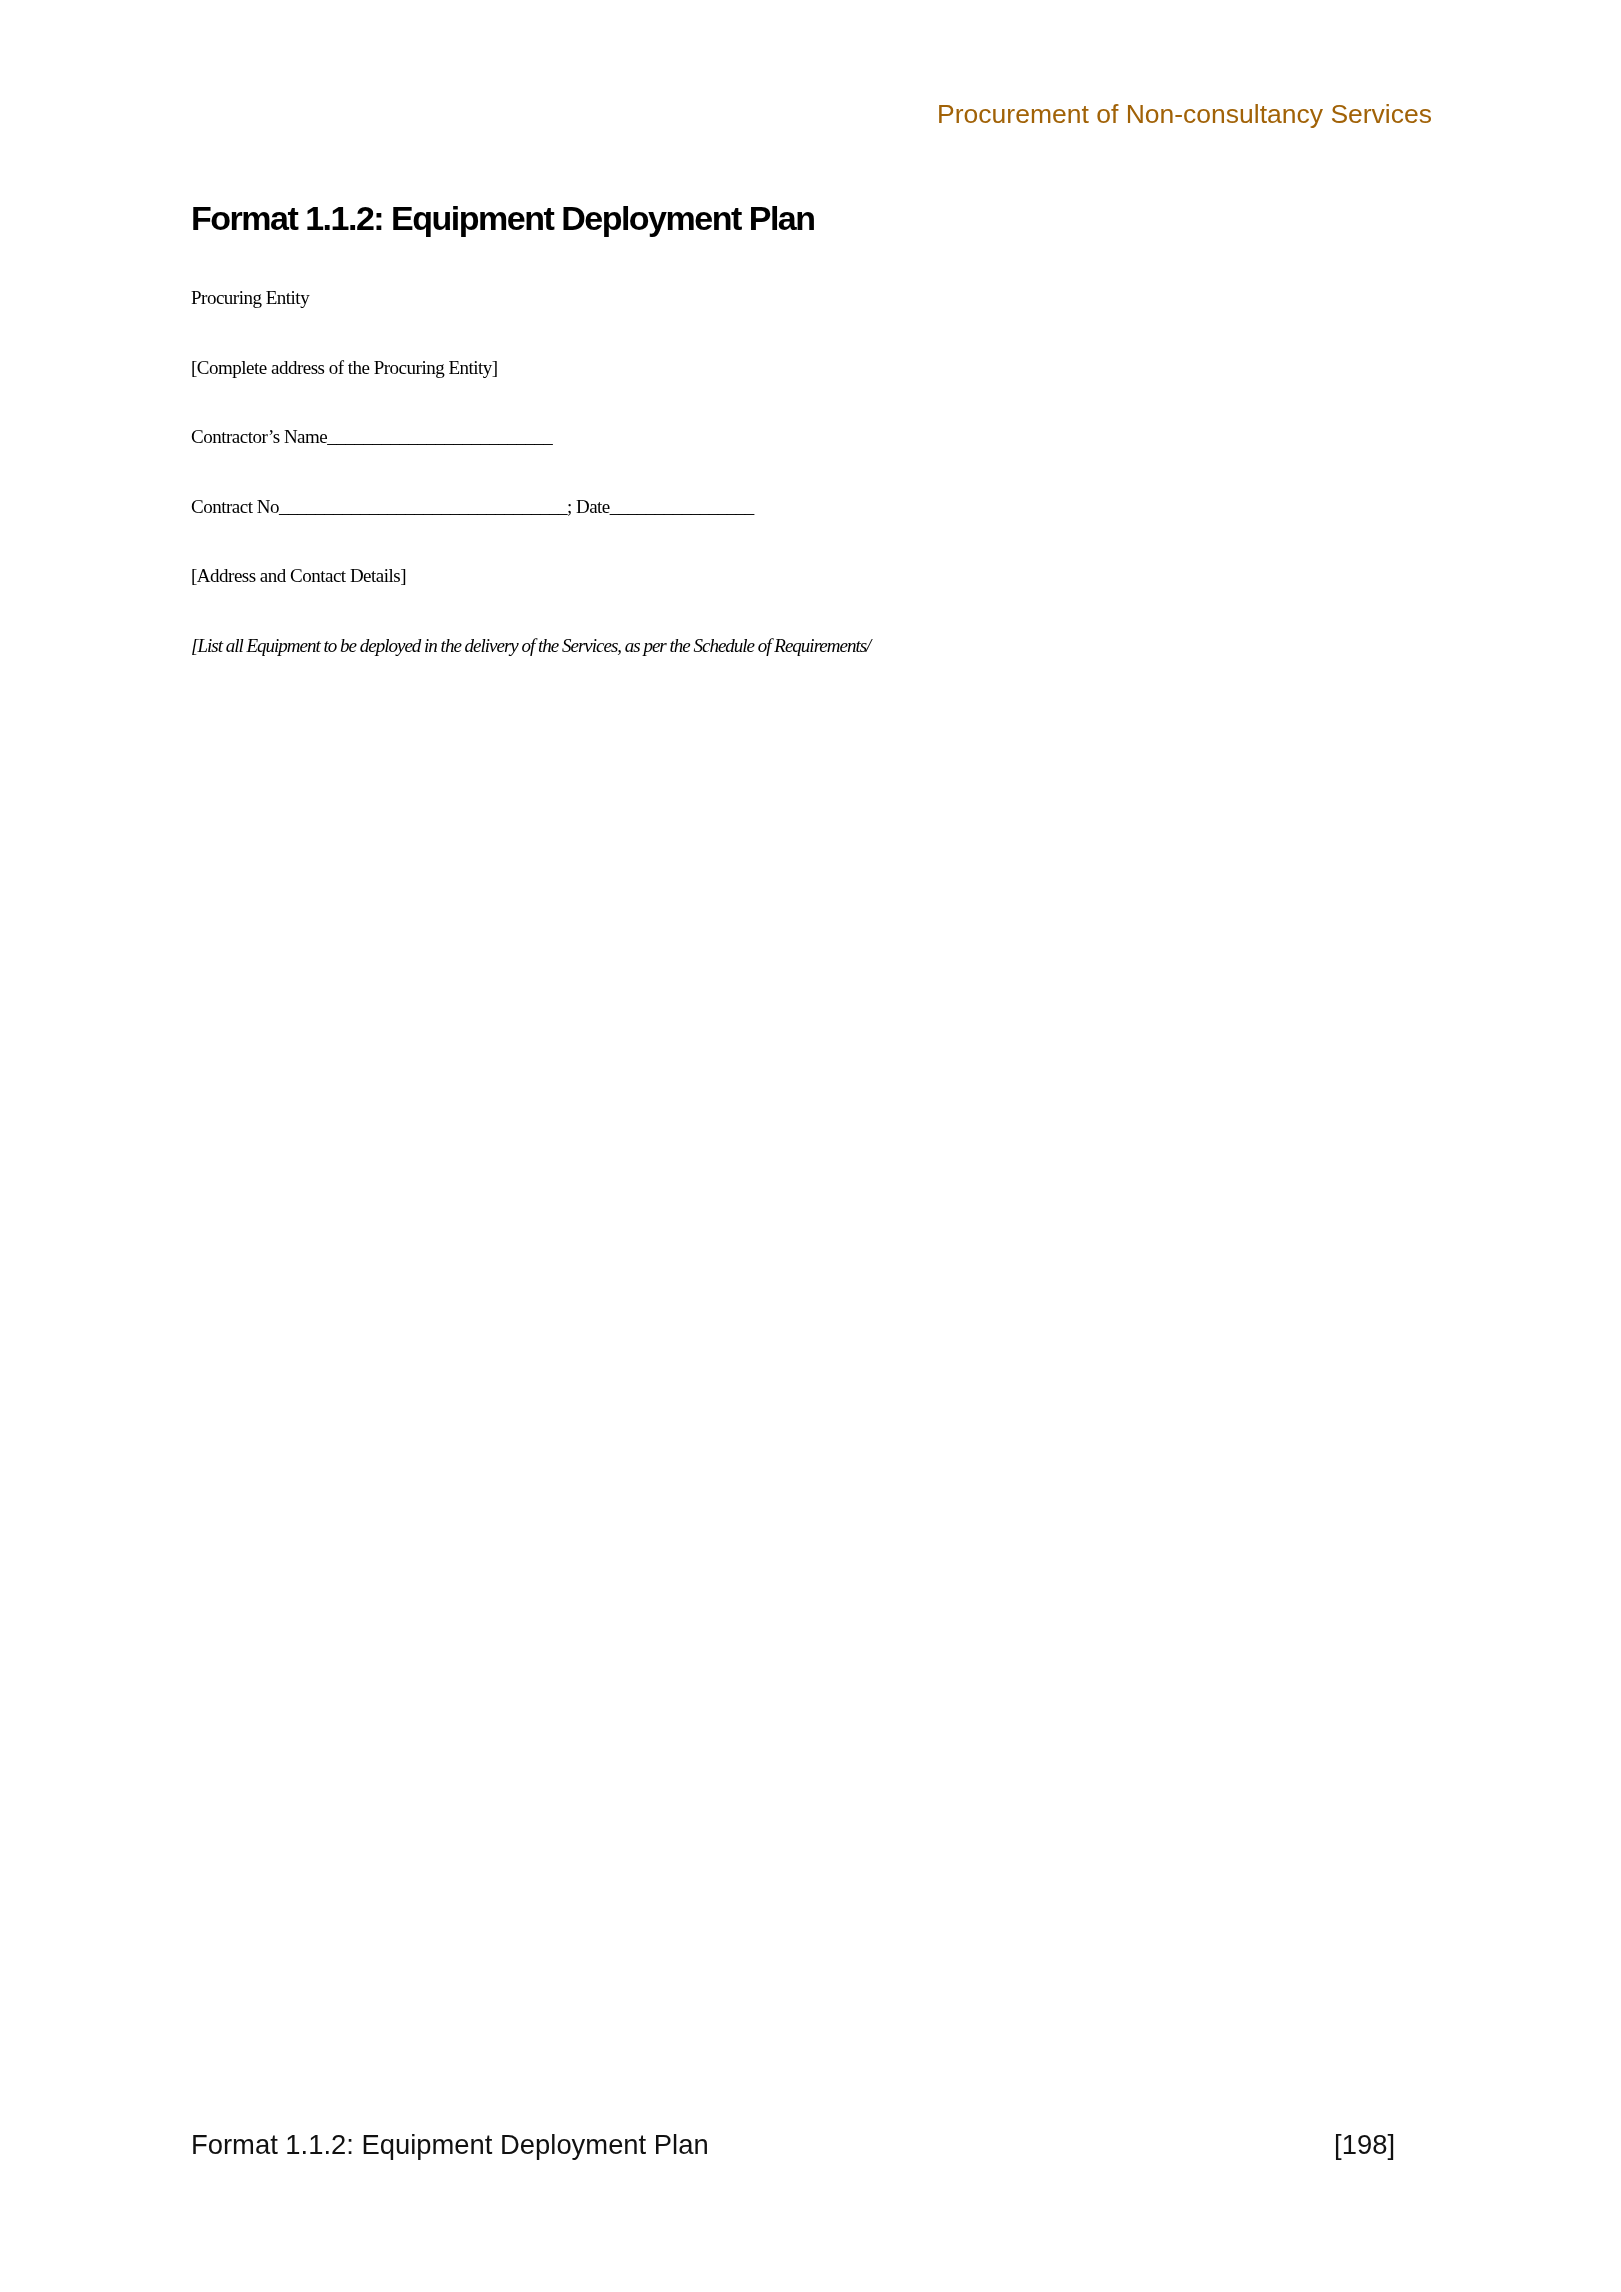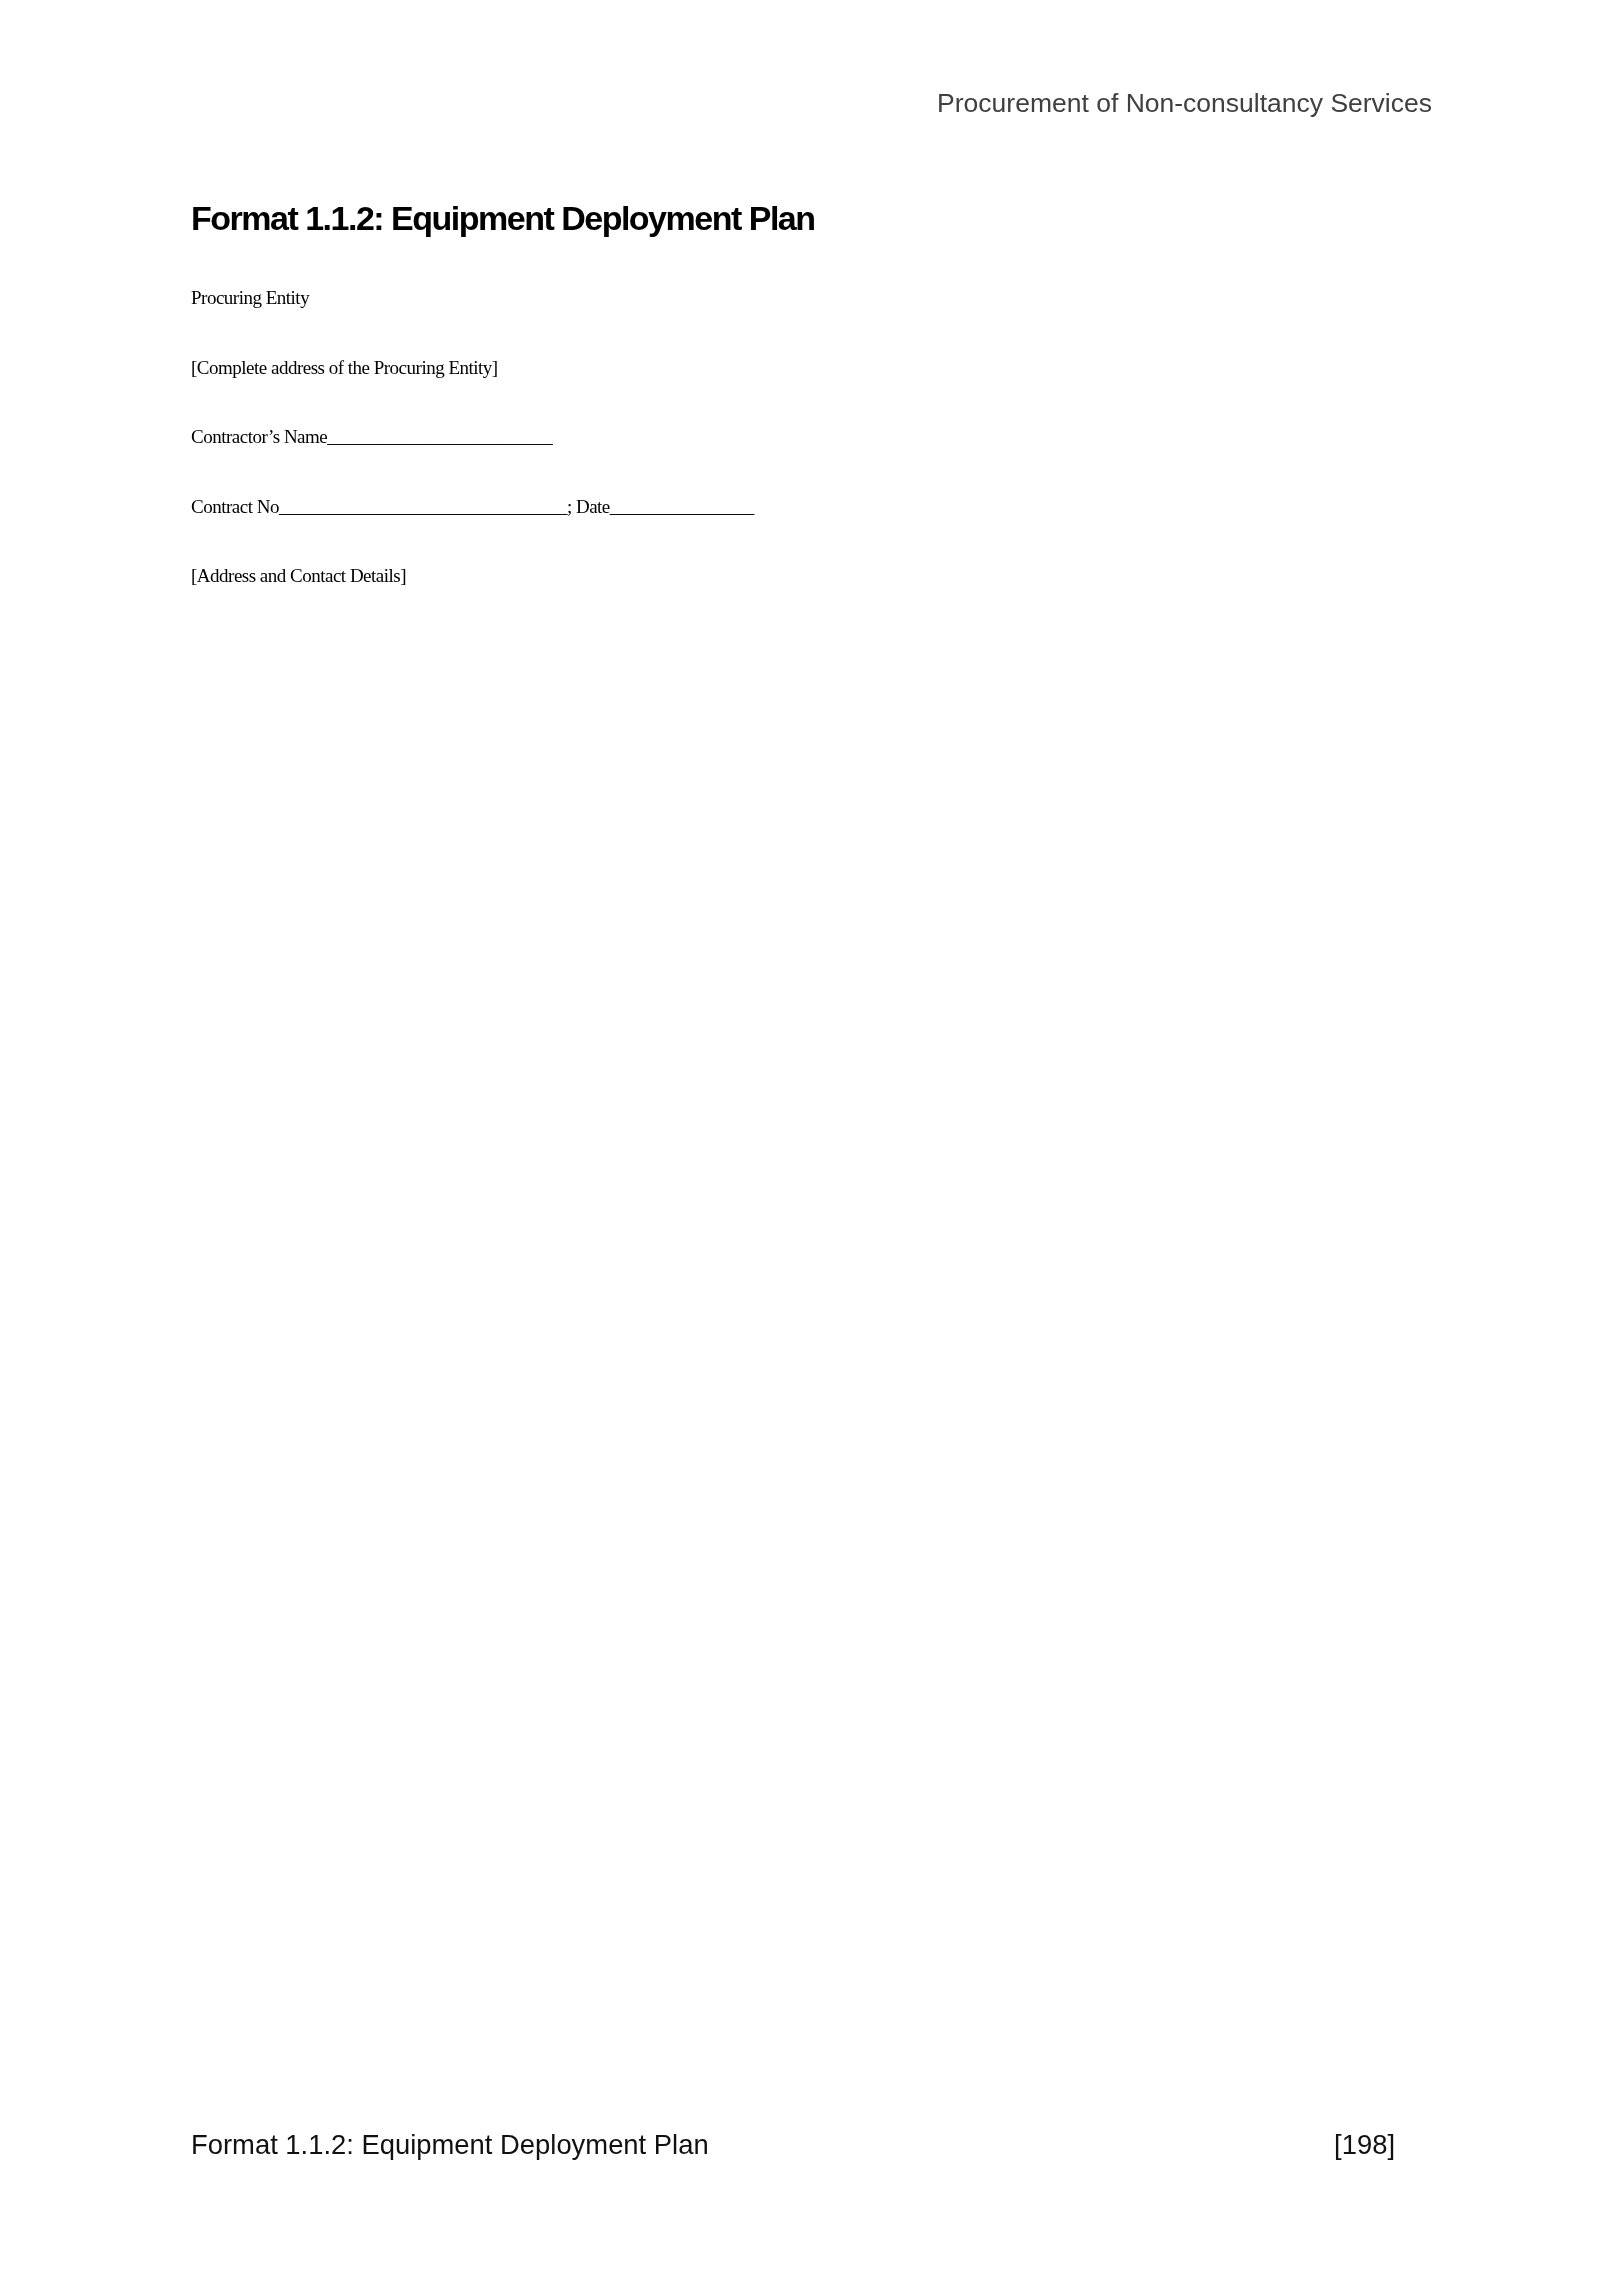--- a/index.html
+++ b/index.html
@@ -11,27 +11,27 @@
     position: relative;
     width: 1621px;
     height: 2293px;
     background: #ffffff;
     color: #000000;
     font-family: "Liberation Sans", "DejaVu Sans", sans-serif;
     overflow: hidden;
   }
   .page-header {
     position: absolute;
-    top: 86px;
+    top: 97px;
     left: 191px;
     width: 1241px;
     text-align: right;
     font-size: 26.5px;
     line-height: 35px;
-    color: #404040;
+    color: #a16207;
   }
   .doc-content {
     position: absolute;
     top: 196px;
     left: 191px;
     width: 1245px;
   }
   .doc-title {
     font-size: 34px;
     font-weight: bold;
@@ -91,20 +91,21 @@
     <p>[Complete address of the Procuring Entity]</p>
 
 
     <p><span>Contractor’s Name</span><span>_________________________</span></p>
 
     <p><span>Contract No</span><span>________________________________</span><span>; Date</span><span>________________</span></p>
 
     <p>[Address and Contact Details]</p>
 
     <p class="note">
+        <span class="note-line">[List all Equipment to be deployed in the delivery of the Services, as per the Schedule of Requirements/</span>
       </p>
 
   </div>
 
   <div class="page-footer">
     <span class="footer-title">Format 1.1.2: Equipment Deployment Plan</span>
     <span class="footer-page-number">[198]</span>
   </div>
 
 </div>

